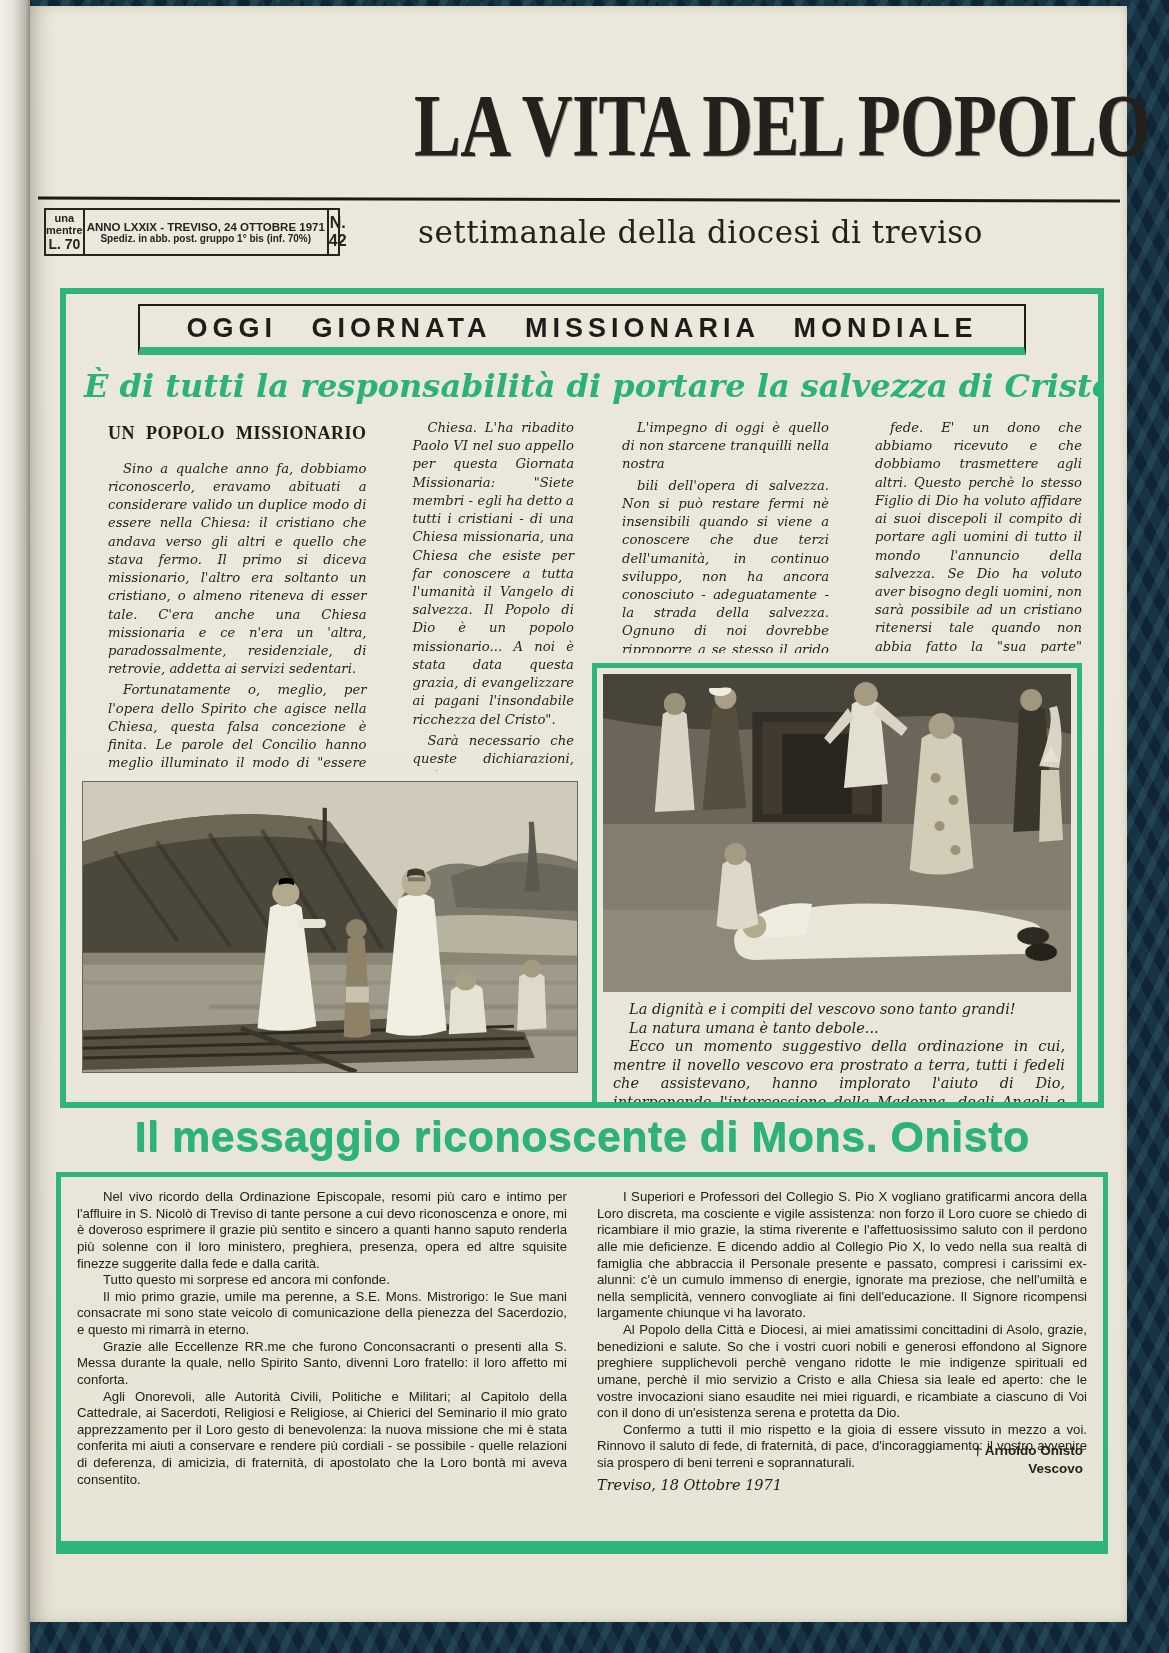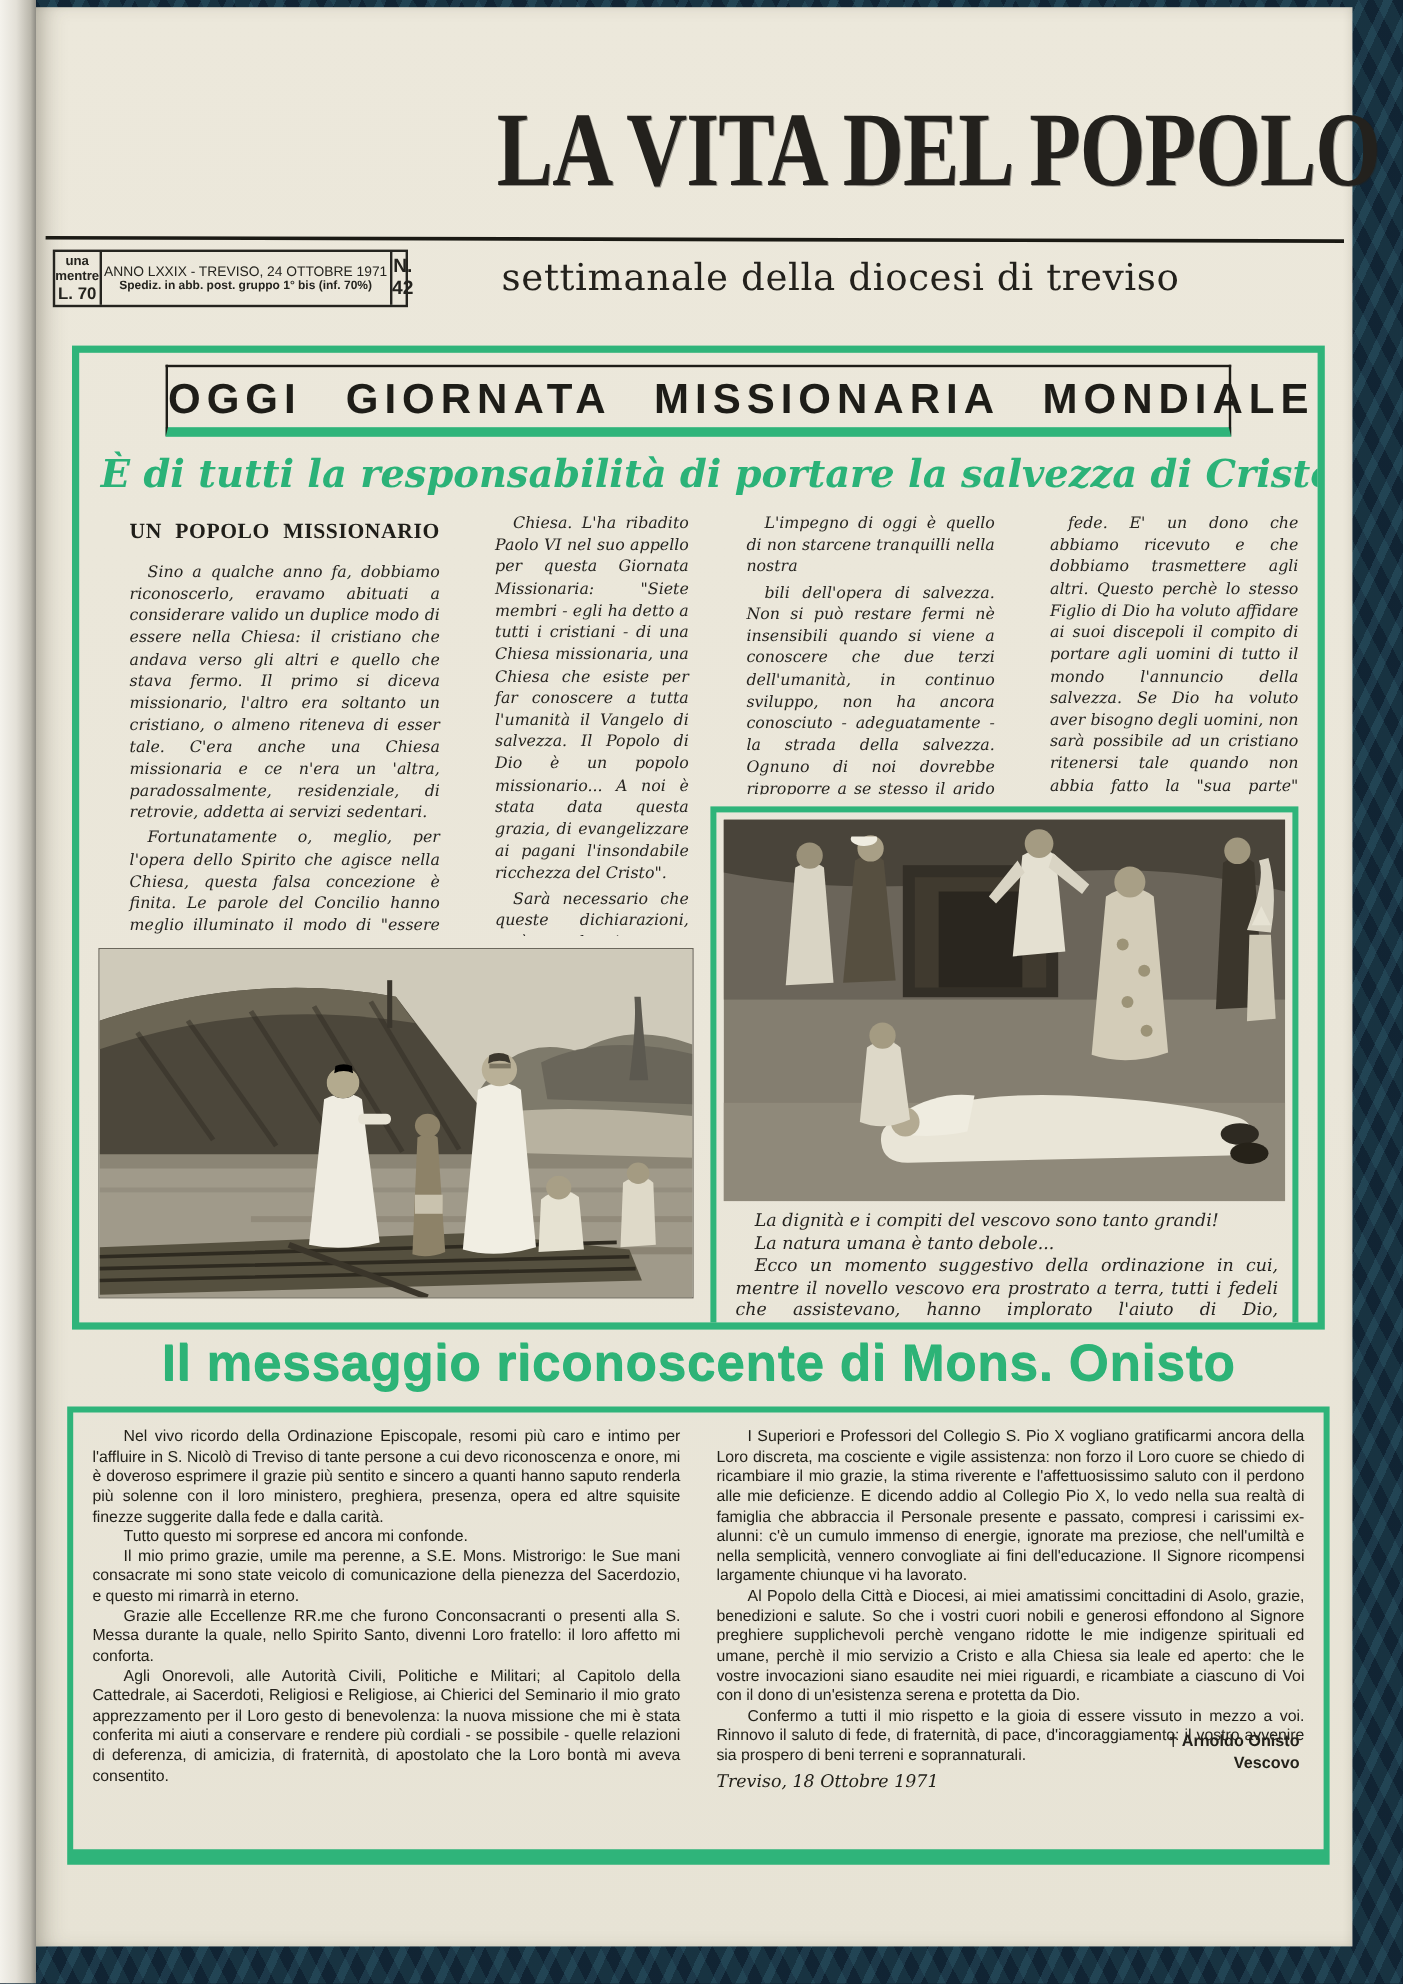--- a/index.html
+++ b/index.html
@@ -36,40 +36,40 @@
   .info-box {
     position:absolute; left:14px; top:202px; width:296px; height:48px;
     border:2px solid #25241f; display:flex; align-items:stretch; color:#25241f;
   }
   .info-cell { display:flex; flex-direction:column; justify-content:center; text-align:center; }
   .info-cell + .info-cell { border-left:2px solid #25241f; }
   .cell-price { width:74px; }
   .price-label { font-size:11px; font-weight:700; }
   .price-value { font-size:14px; font-weight:700; }
   .cell-issue { flex:1; padding:0 2px; }
-  .issue-line1 { font-size:11.5px; font-weight:400; white-space:nowrap; }
+  .issue-line1 { font-size:11.5px; font-weight:700; white-space:nowrap; }
   .issue-line2 { font-size:10px; font-weight:700; white-space:nowrap; }
   .cell-number { width:62px; font-size:16px; font-weight:700; }
   .masthead-subtitle {
     position:absolute; left:388px; top:208px;
     font-family:"DejaVu Serif", serif; font-size:31px; color:#23211c; letter-spacing:.5px; white-space:nowrap;
   }
 
   
   .main-box {
     position:absolute; left:30px; top:282px; width:1044px; height:820px;
     border:6px solid #2fb47a; overflow:hidden;
   }
   .banner {
     margin:10px auto 0; width:888px;
     border:2px solid #1e1d18; border-bottom:8px solid #2fb47a;
     padding:7px 0 3px; text-align:center; background:transparent;
   }
   .banner-title {
-    font-size:35px; font-weight:700; color:#1e1d18;
+    font-size:27px; font-weight:700; color:#1e1d18;
     letter-spacing:5px; word-spacing:22px; white-space:nowrap;
   }
   .main-headline {
     margin:12px 8px 6px 18px;
     font-family:"DejaVu Serif", serif; font-style:italic; font-weight:700;
     font-size:32px; color:#2bb278; white-space:nowrap;
   }
   .cols-wrap { display:flex; padding:8px 6px 0 10px; }
   .half { width:50%; }
   .col-pair { display:flex; gap:14px; padding-right:10px; overflow:hidden; }

